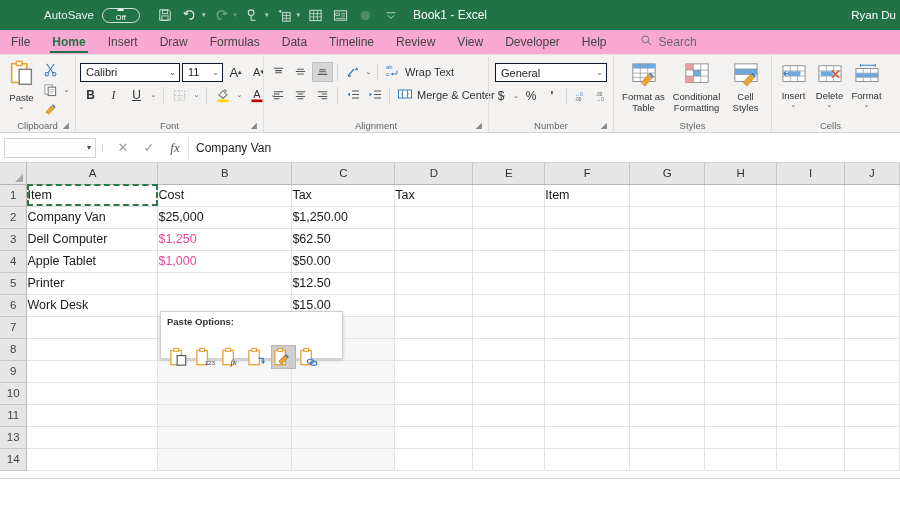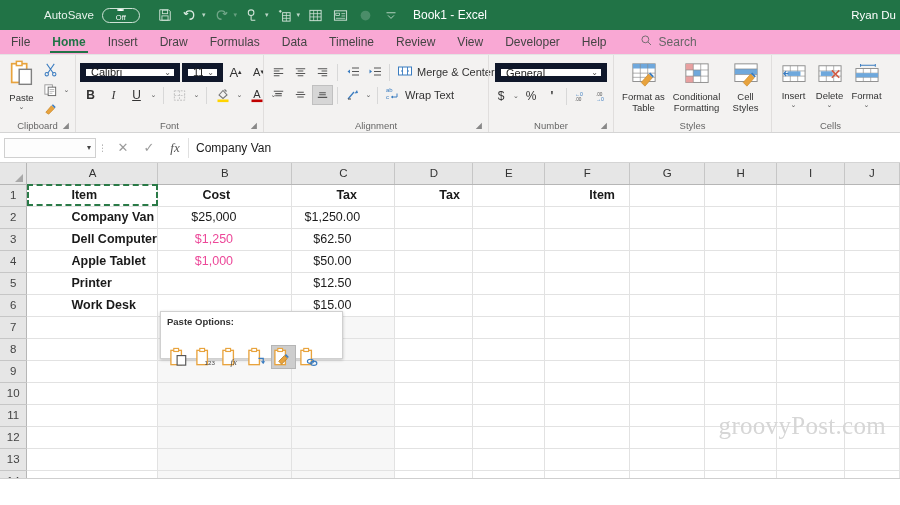--- a/index.html
+++ b/index.html
@@ -81,21 +81,21 @@
   .btn-big .lbl { margin-top: 1px; text-align: center; }
   .btn-big .chev { font-size: 7px; color: #555; line-height: 7px; }
   .mini-col { display: flex; flex-direction: column; gap: 1px; padding-top: 2px; }
   .mini {
     width: 22px; height: 19px; display: flex; align-items: center;
     justify-content: center; color: #444;
   }
   .row { display: flex; align-items: center; gap: 1px; }
   .fontrow1, .fontrow2 { display: flex; align-items: center; gap: 2px; }
   .combo {
-    height: 19px; border: 6px solid #0f172a; background: #fff;
+    height: 19px; border: 1px solid #0f172a; background: #fff;
     display: flex; align-items: center; padding: 0 3px 0 5px;
     font-size: 11px; color: #222; justify-content: space-between;
   }
   .combo .cv { overflow: hidden; white-space: nowrap; }
   .combo .cc { font-size: 8px; color: #555; margin-left: 4px; }
   .fbtn {
     width: 21px; height: 20px; display: flex; align-items: center;
     justify-content: center; font-size: 12px; color: #333;
   }
   .fbtn.sq { border: 1px solid transparent; }
@@ -152,22 +152,22 @@
   td.rowhead {
     width: 27px; height: 22px; background: #e6e6e6; color: #444;
     font-size: 11.5px; text-align: center; border-right: 1px solid #b6b6b6;
     border-bottom: 1px solid #c6c6c6;
   }
   td.cell {
     height: 22px; border-right: 1px solid #e2e2e2; border-bottom: 1px solid #e2e2e2;
     font-size: 12.5px; color: #1a1a1a; padding: 0 3px; overflow: hidden;
     white-space: nowrap; background: #fff;
   }
-  td.cell.b { font-weight: bold; padding-left: 44px; }
-  td.cell.r { text-align: center; padding-right: 22px; }
+  td.cell.b { font-weight: normal; }
+  td.cell.r { text-align: left; padding-right: 22px; }
   td.cell.gray { color: #ec4899; }
   td.cell.shade { background: #f7f7f7; }
   .marching {
     outline: 2px dashed #2a7a47; outline-offset: -2px;
   }
 
   
   .paste-pop {
     position: absolute; left: 160px; top: 148px; width: 183px; height: 48px;
     background: #fff; border: 1px solid #d0d0d0;
@@ -384,62 +384,20 @@
       <span>Font</span>
       <span class="dlg">◢</span>
     </div>
   </div>
 
   <div class="group" style="width:225px">
     <div class="group-body" style="flex-direction:column;gap:3px;padding-top:4px">
       <div class="row">
         <div class="fbtn sq">
           <svg width="15" height="15" viewBox="0 0 16 16">
-              <path d="M3 4h10 M3 6.5h6 M3 9h10 M3 11.5h6" stroke="#555" stroke-width="1.1"></path>
-            </svg>
-        </div>
-        <div class="fbtn sq">
-          <svg width="15" height="15" viewBox="0 0 16 16">
-              <path d="M3 4h10 M5 6.5h6 M3 9h10 M5 11.5h6" stroke="#555" stroke-width="1.1"></path>
-            </svg>
-        </div>
-        <div class="fbtn sq">
-          <svg width="15" height="15" viewBox="0 0 16 16">
-              <path d="M3 4h10 M7 6.5h6 M3 9h10 M7 11.5h6" stroke="#555" stroke-width="1.1"></path>
-            </svg>
-        </div>
-        <span class="sep"></span>
-        <div class="fbtn">
-          <svg width="16" height="16" viewBox="0 0 16 16">
-              <path d="M7 4h7 M7 7.5h7 M7 11h7" stroke="#555" stroke-width="1"></path>
-              <path d="M5 5.5 L2.5 7.5 L5 9.5" fill="#3a7cc0"></path>
-            </svg>
-        </div>
-        <div class="fbtn">
-          <svg width="16" height="16" viewBox="0 0 16 16">
-              <path d="M7 4h7 M7 7.5h7 M7 11h7" stroke="#555" stroke-width="1"></path>
-              <path d="M2.5 5.5 L5 7.5 L2.5 9.5" fill="#3a7cc0"></path>
-            </svg>
-        </div>
-        <span class="sep"></span>
-        <div class="labeled">
-          <span>
-            <svg width="16" height="16" viewBox="0 0 16 16">
-                <rect x="1.5" y="4" width="13" height="8" fill="#fff" stroke="#3a7cc0" stroke-width="1"></rect>
-                <path d="M5.5 4v8 M10.5 4v8" stroke="#3a7cc0" stroke-width=".9"></path>
-                <path d="M6 8 L4 8 M10 8 L12 8" stroke="#3a7cc0" stroke-width="1"></path>
-              </svg>
-          </span>
-          <span>Merge &amp; Center</span>
-          <span class="tiny-chev">⌄</span>
-        </div>
-      </div>
-      <div class="row">
-        <div class="fbtn sq">
-          <svg width="15" height="15" viewBox="0 0 16 16">
               <path d="M3 3.5h10 M4.5 6h7 M4.5 8.2h7" stroke="#555" stroke-width="1.1"></path>
             </svg>
         </div>
         <div class="fbtn sq">
           <svg width="15" height="15" viewBox="0 0 16 16">
               <path d="M4.5 4.5h7 M3 7h10 M4.5 9.5h7" stroke="#555" stroke-width="1.1"></path>
             </svg>
         </div>
         <div class="fbtn sel">
           <svg width="15" height="15" viewBox="0 0 16 16">
@@ -459,20 +417,62 @@
         <div class="labeled">
           <span>
             <svg width="16" height="16" viewBox="0 0 16 16">
                 <text x="1" y="6" font-size="6" fill="#3a7cc0" font-family="Liberation Sans">ab</text>
                 <text x="1" y="13" font-size="6" fill="#3a7cc0" font-family="Liberation Sans">c</text>
                 <path d="M6.5 11 L12 11 L12 7.5" stroke="#3a7cc0" stroke-width="1" fill="none"></path>
                 <path d="M8 9.5 L6 11 L8 12.5" fill="#3a7cc0"></path>
               </svg>
           </span>
           <span>Wrap Text</span>
+        </div>
+      </div>
+      <div class="row">
+        <div class="fbtn sq">
+          <svg width="15" height="15" viewBox="0 0 16 16">
+              <path d="M3 4h10 M3 6.5h6 M3 9h10 M3 11.5h6" stroke="#555" stroke-width="1.1"></path>
+            </svg>
+        </div>
+        <div class="fbtn sq">
+          <svg width="15" height="15" viewBox="0 0 16 16">
+              <path d="M3 4h10 M5 6.5h6 M3 9h10 M5 11.5h6" stroke="#555" stroke-width="1.1"></path>
+            </svg>
+        </div>
+        <div class="fbtn sq">
+          <svg width="15" height="15" viewBox="0 0 16 16">
+              <path d="M3 4h10 M7 6.5h6 M3 9h10 M7 11.5h6" stroke="#555" stroke-width="1.1"></path>
+            </svg>
+        </div>
+        <span class="sep"></span>
+        <div class="fbtn">
+          <svg width="16" height="16" viewBox="0 0 16 16">
+              <path d="M7 4h7 M7 7.5h7 M7 11h7" stroke="#555" stroke-width="1"></path>
+              <path d="M5 5.5 L2.5 7.5 L5 9.5" fill="#3a7cc0"></path>
+            </svg>
+        </div>
+        <div class="fbtn">
+          <svg width="16" height="16" viewBox="0 0 16 16">
+              <path d="M7 4h7 M7 7.5h7 M7 11h7" stroke="#555" stroke-width="1"></path>
+              <path d="M2.5 5.5 L5 7.5 L2.5 9.5" fill="#3a7cc0"></path>
+            </svg>
+        </div>
+        <span class="sep"></span>
+        <div class="labeled">
+          <span>
+            <svg width="16" height="16" viewBox="0 0 16 16">
+                <rect x="1.5" y="4" width="13" height="8" fill="#fff" stroke="#3a7cc0" stroke-width="1"></rect>
+                <path d="M5.5 4v8 M10.5 4v8" stroke="#3a7cc0" stroke-width=".9"></path>
+                <path d="M6 8 L4 8 M10 8 L12 8" stroke="#3a7cc0" stroke-width="1"></path>
+              </svg>
+          </span>
+          <span>Merge &amp; Center</span>
+          <span class="tiny-chev">⌄</span>
         </div>
       </div>
     </div>
     <div class="group-label">
       <span>Alignment</span>
       <span class="dlg">◢</span>
     </div>
   </div>
 
   <div class="group" style="width:125px">
@@ -790,33 +790,20 @@
       <td class="cell shade"></td>
       <td class="cell"></td>
       <td class="cell"></td>
       <td class="cell"></td>
       <td class="cell"></td>
       <td class="cell"></td>
       <td class="cell"></td>
       <td class="cell"></td>
     </tr>
 
-    <tr>
-      <td class="rowhead">12</td>
-      <td class="cell"></td>
-      <td class="cell shade"></td>
-      <td class="cell shade"></td>
-      <td class="cell"></td>
-      <td class="cell"></td>
-      <td class="cell"></td>
-      <td class="cell"></td>
-      <td class="cell"></td>
-      <td class="cell"></td>
-      <td class="cell"></td>
-    </tr>
 
     <tr>
       <td class="rowhead">13</td>
       <td class="cell"></td>
       <td class="cell shade"></td>
       <td class="cell shade"></td>
       <td class="cell"></td>
       <td class="cell"></td>
       <td class="cell"></td>
       <td class="cell"></td>
@@ -834,21 +821,20 @@
       <td class="cell"></td>
       <td class="cell"></td>
       <td class="cell"></td>
       <td class="cell"></td>
       <td class="cell"></td>
       <td class="cell"></td>
     </tr>
   </tbody>
     </table>
 
-  <div class="watermark">groovyPost.com</div>
 
   <div class="paste-pop">
     <div class="paste-title">Paste Options:</div>
     <div class="paste-icons">
       <div class="p-ic">
         <svg width="21" height="21" viewBox="0 0 22 22">
             <rect x="2" y="3.5" width="11" height="15" fill="#fff" stroke="#e8a33d" stroke-width="1.4"></rect>
             <rect x="5" y="1.5" width="5" height="3.2" fill="#fff" stroke="#e8a33d" stroke-width="1.2"></rect>
             <rect x="8.5" y="9" width="9" height="10" fill="#fff" stroke="#555" stroke-width="1.2"></rect>
           </svg>

